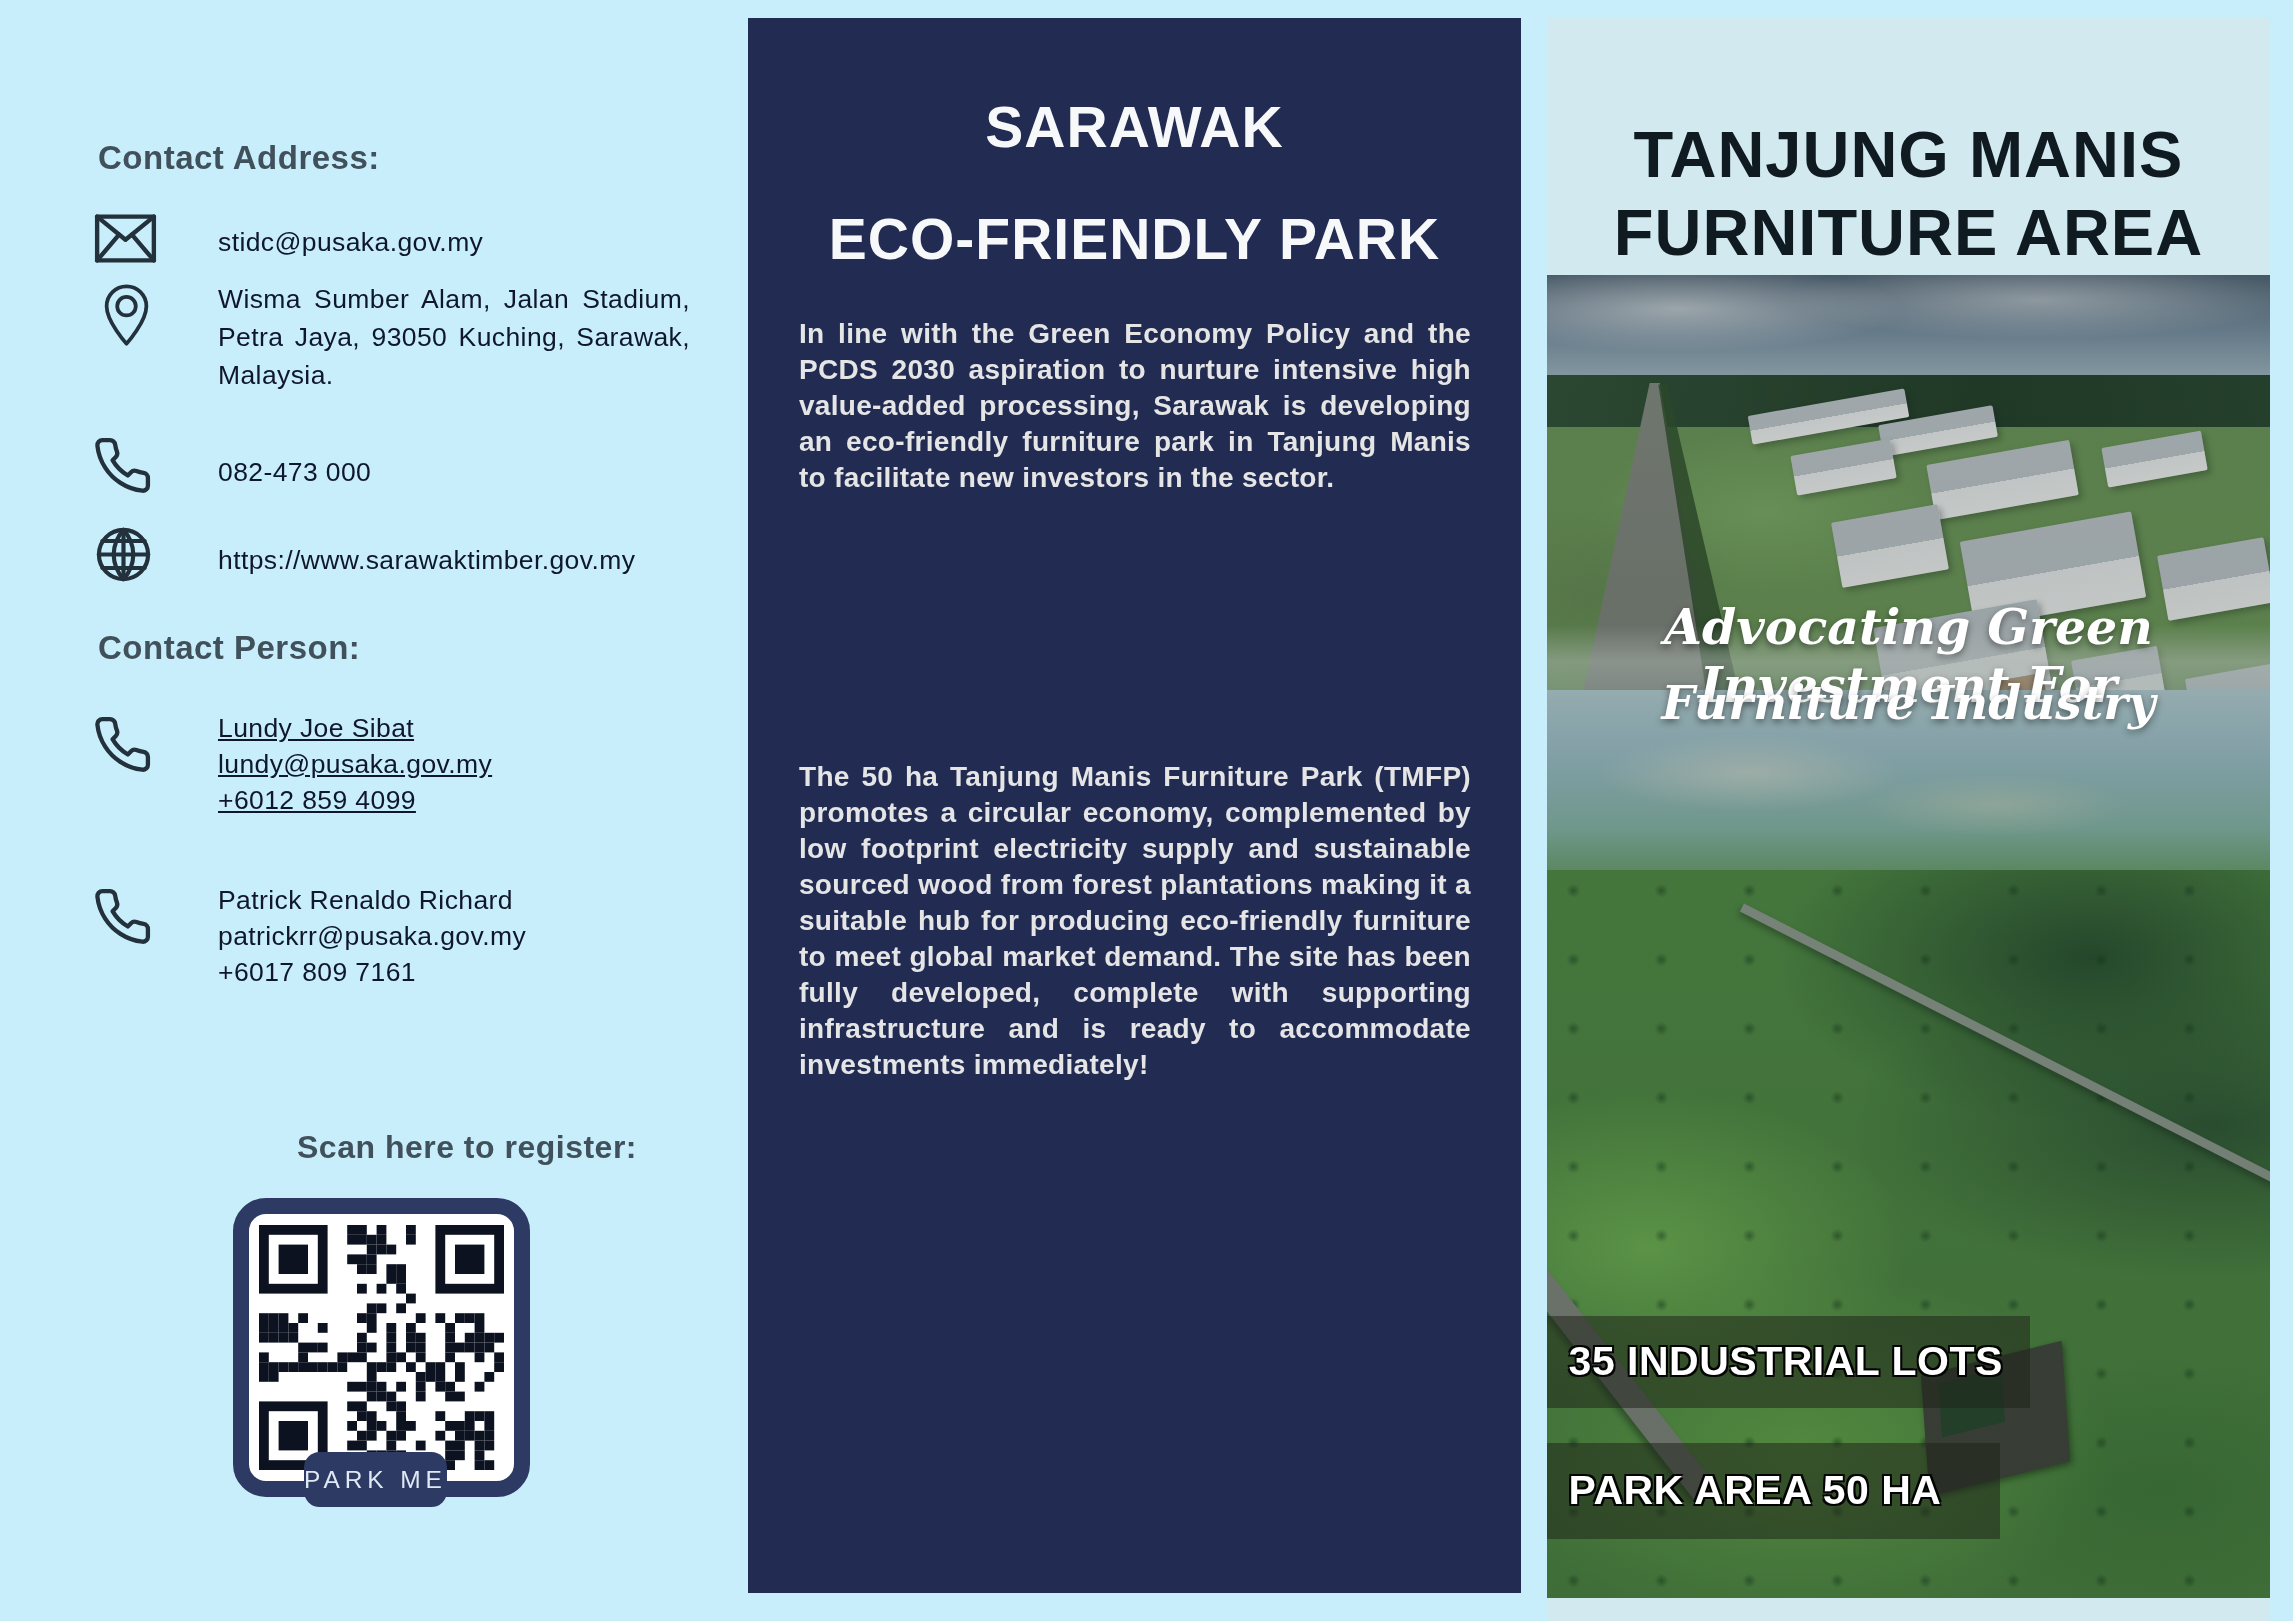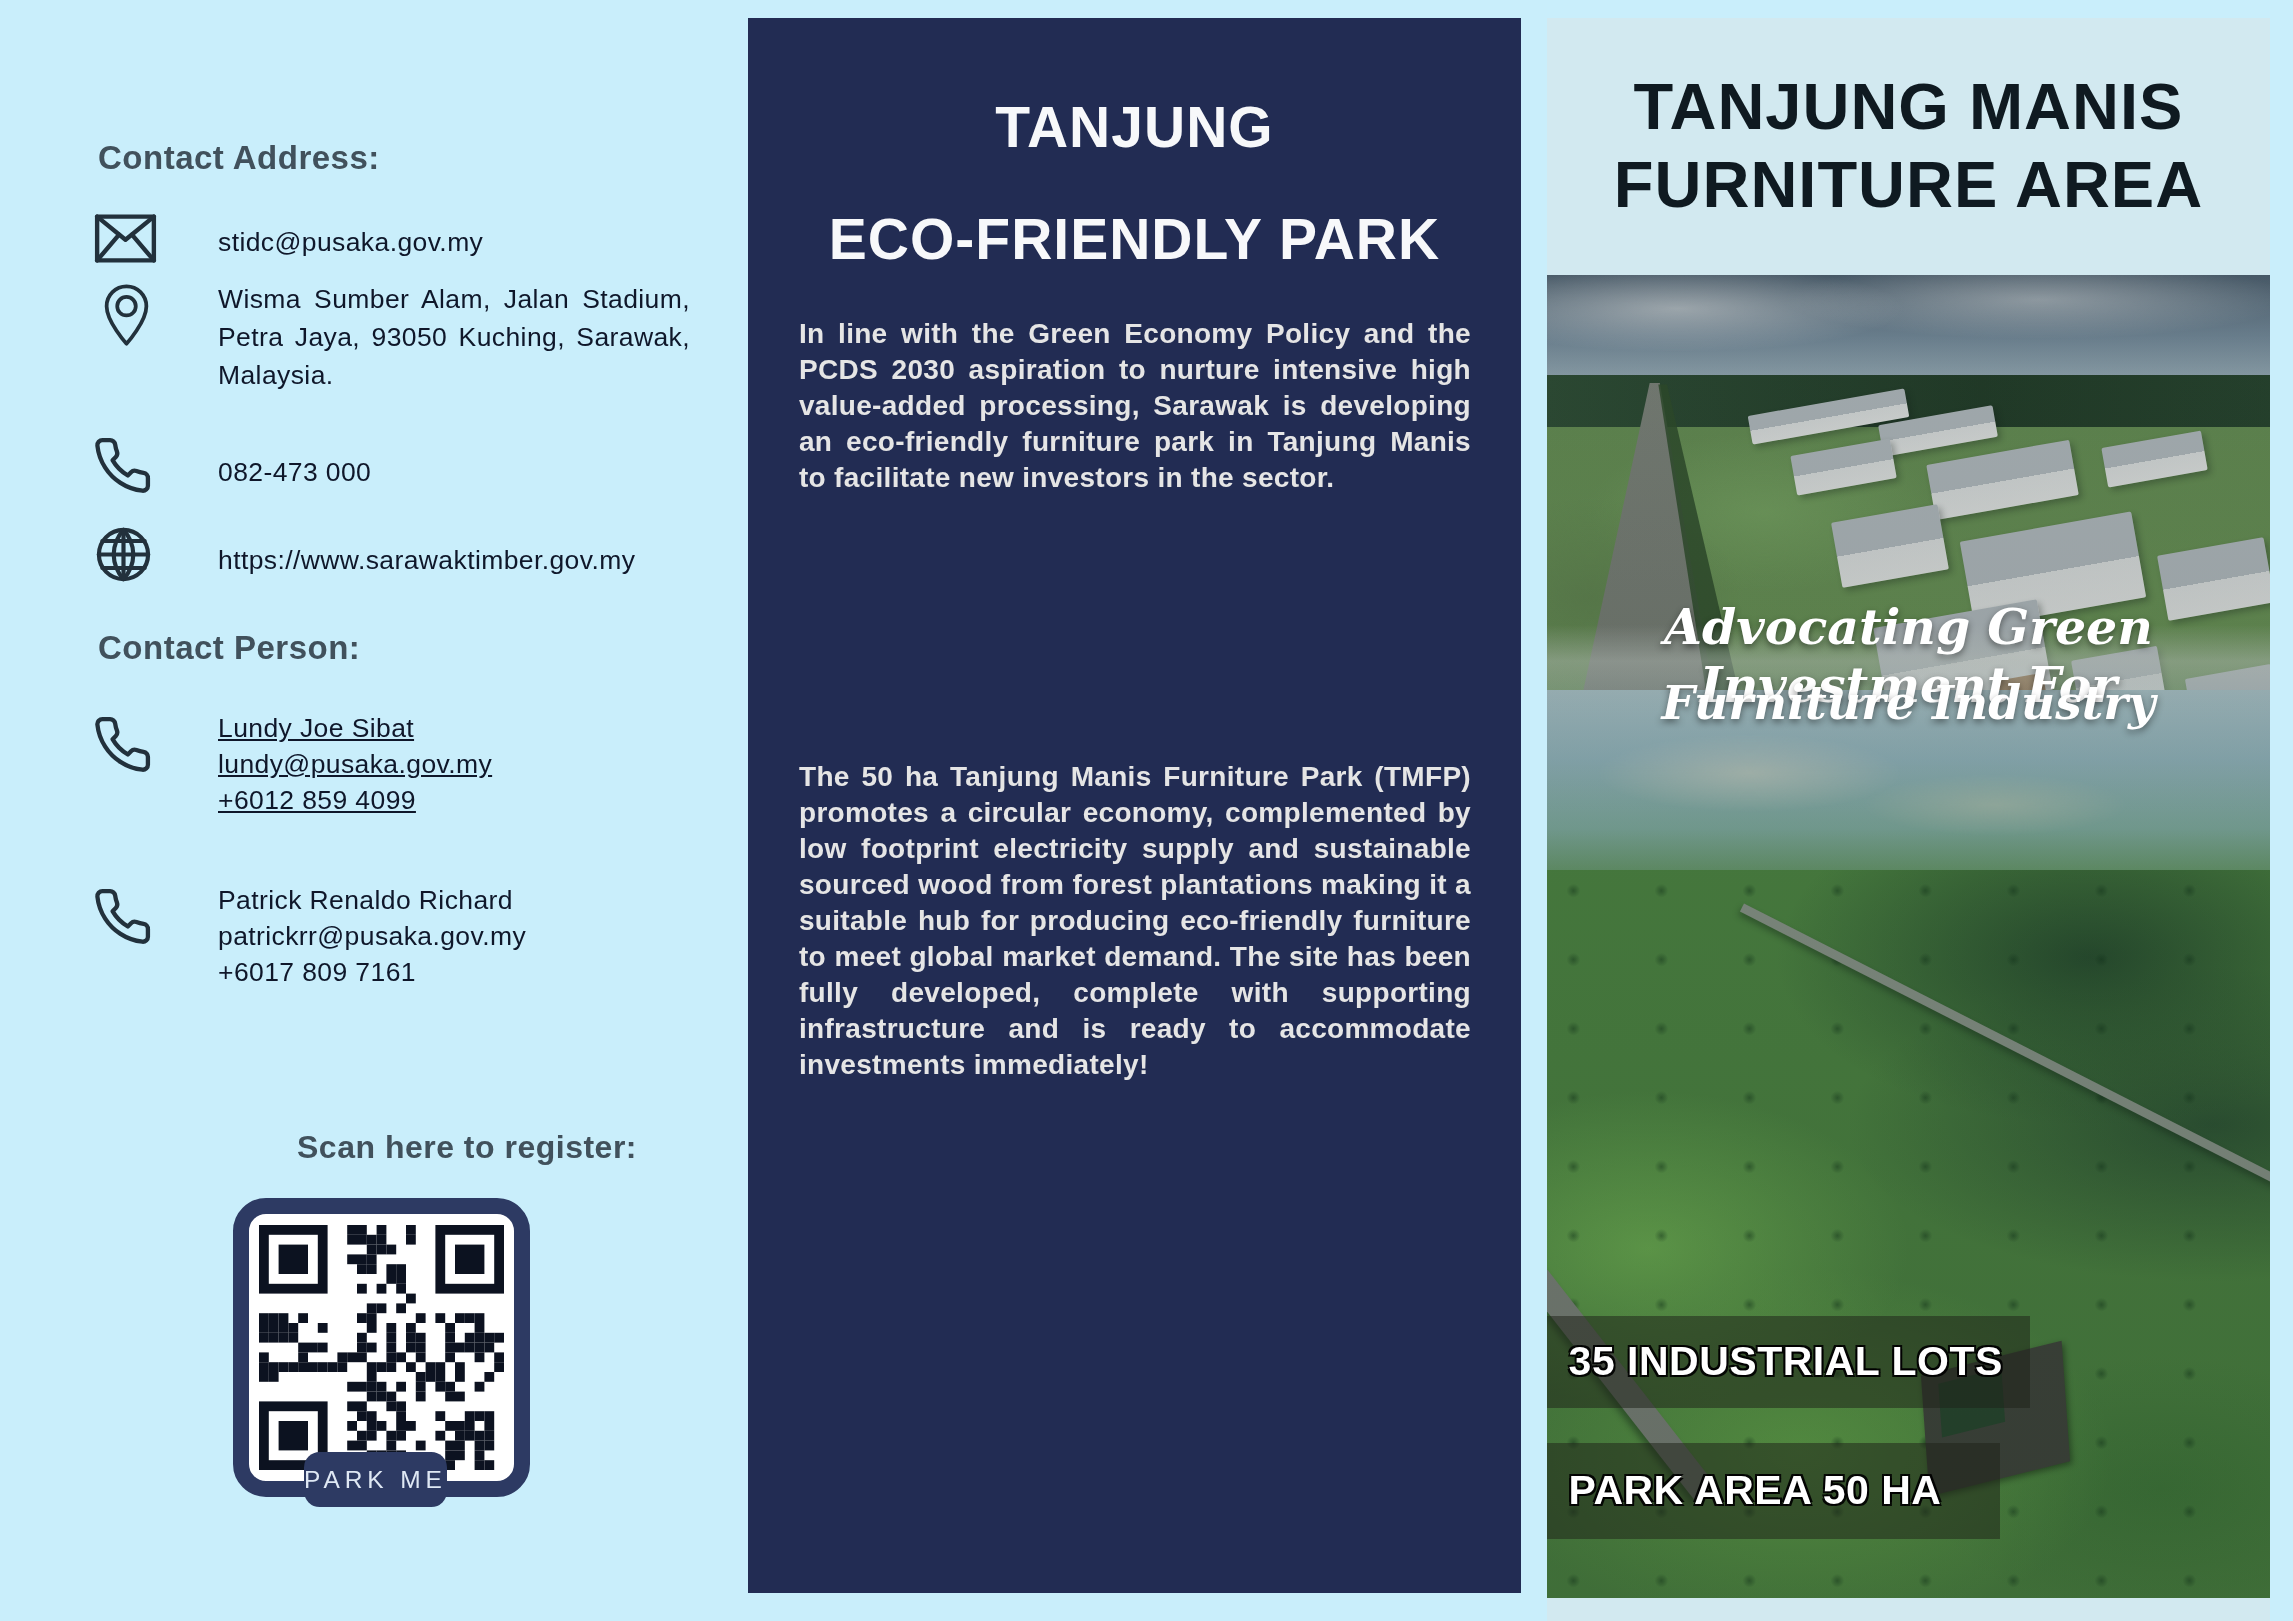--- a/index.html
+++ b/index.html
@@ -25,21 +25,21 @@
   .center-panel{position:absolute;left:748px;top:17.6px;width:773px;height:1575px;background:#222c53;}
   .cp-title{position:absolute;left:0;width:100%;text-align:center;color:#f7f8fa;font-size:57px;font-weight:bold;letter-spacing:1px;}
   .cp-t1{top:76px;}
   .cp-t2{top:188px;}
   .cp-para{position:absolute;left:51px;width:672px;color:#e5e5e5;font-size:28px;font-weight:bold;line-height:36px;text-align:justify;letter-spacing:0.3px;}
   .cp-p1{top:298px;}
   .cp-p2{top:741px;}
 
   
   .right-panel{position:absolute;left:1547px;top:17.6px;width:723px;height:1604px;background:#d2e9f0;}
-  .rp-title{position:absolute;left:0;width:100%;text-align:center;color:#0f1a21;font-size:65px;font-weight:bold;letter-spacing:1px;}
+  .rp-title{position:absolute;left:0;width:100%;text-align:center;color:#0f1a21;font-size:65px;font-weight:bold;letter-spacing:1px;margin-top:48px;}
   .rp-t1{top:51px;}
   .rp-t2{top:129px;}
 
   .photo{position:absolute;left:0;top:257px;width:723px;height:1323px;overflow:hidden;background:#57954b;}
   .ph{position:absolute;}
   .ph-sky{left:0;top:0;width:100%;height:8.5%;
     background:
       radial-gradient(ellipse 45% 55% at 18% 30%, rgba(255,255,255,.55), rgba(255,255,255,0) 70%),
       radial-gradient(ellipse 50% 50% at 68% 22%, rgba(255,255,255,.45), rgba(255,255,255,0) 70%),
       linear-gradient(180deg,#55687a 0%,#7e95a8 55%,#aabfcb 100%);}
@@ -370,21 +370,21 @@
           <rect fill="#ffffff" x="10" y="190" width="50" height="50"></rect>
           <rect x="20" y="200" width="30" height="30"></rect>
         </svg>
     </div>
     <div class="scan-pill">
       <span>PARK ME</span>
     </div>
   </div>
 
   <div class="center-panel">
-    <div class="cp-title cp-t1">TANJUNG</div>
+    <div class="cp-title cp-t1">SARAWAK</div>
     <div class="cp-title cp-t2">ECO-FRIENDLY PARK</div>
     <div class="cp-para cp-p1">In line with the Green Economy Policy and the PCDS 2030 aspiration to nurture intensive high value-added processing, Sarawak is developing an eco-friendly furniture park in Tanjung Manis to facilitate new investors in the sector.</div>
     <div class="cp-para cp-p2">The 50 ha Tanjung Manis Furniture Park (TMFP) promotes a circular economy, complemented by low footprint electricity supply and sustainable sourced wood from forest plantations making it a suitable hub for producing eco-friendly furniture to meet global market demand. The site has been fully developed, complete with supporting infrastructure and is ready to accommodate investments immediately!</div>
   </div>
 
   <div class="right-panel">
     <div class="rp-title rp-t1">TANJUNG MANIS</div>
     <div class="rp-title rp-t2">FURNITURE AREA</div>
 
     <div class="photo">

